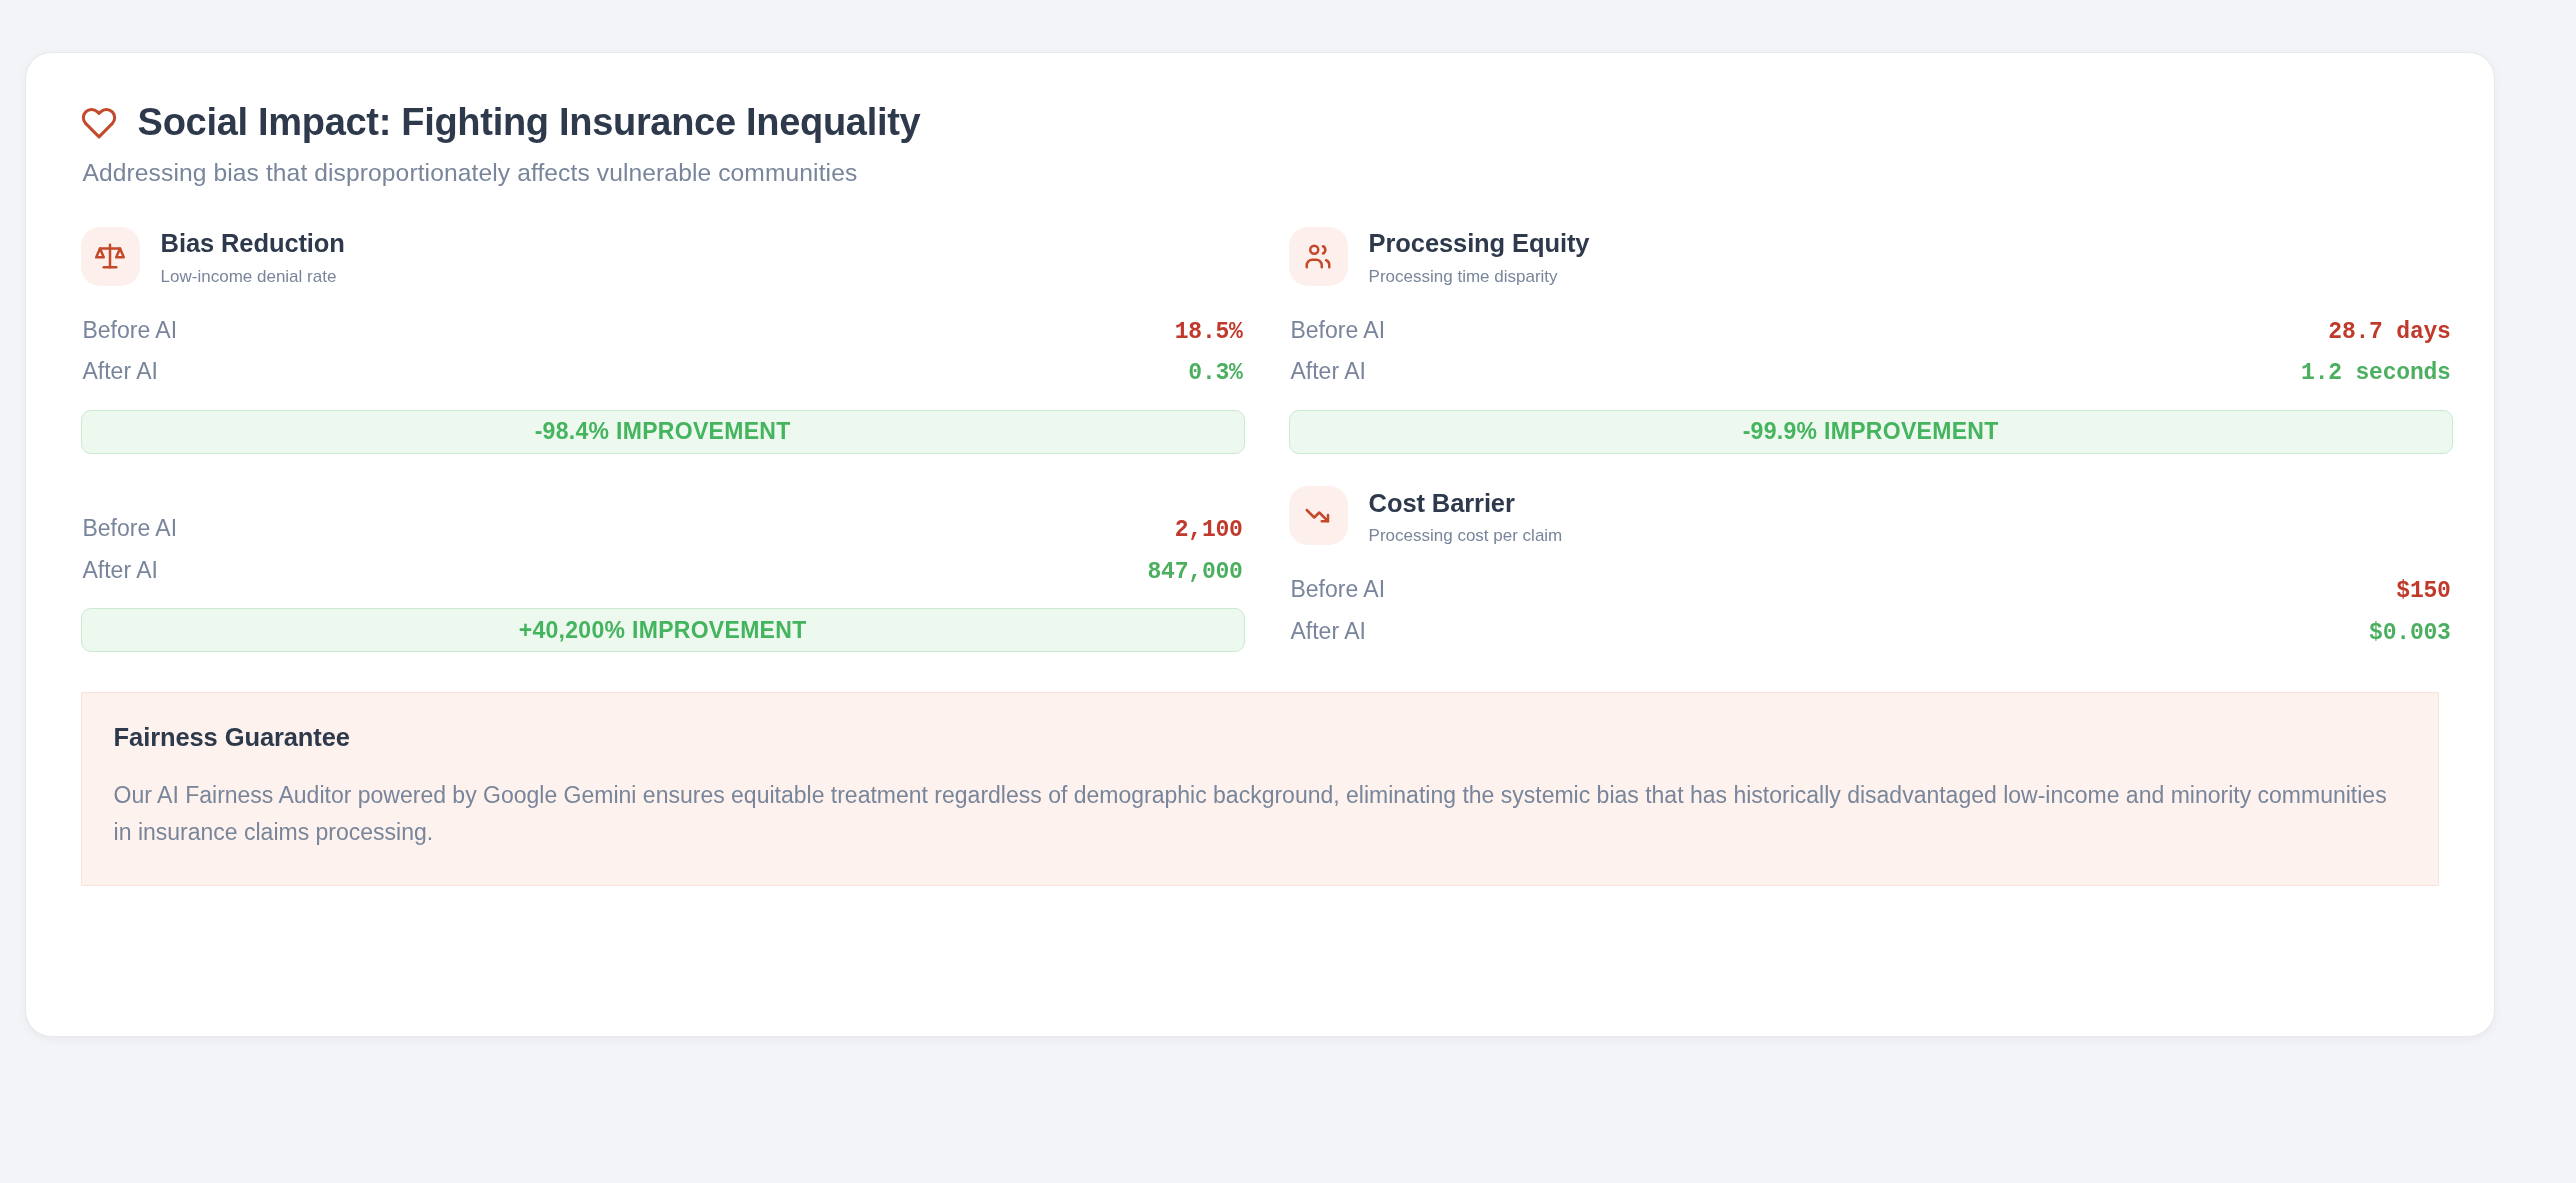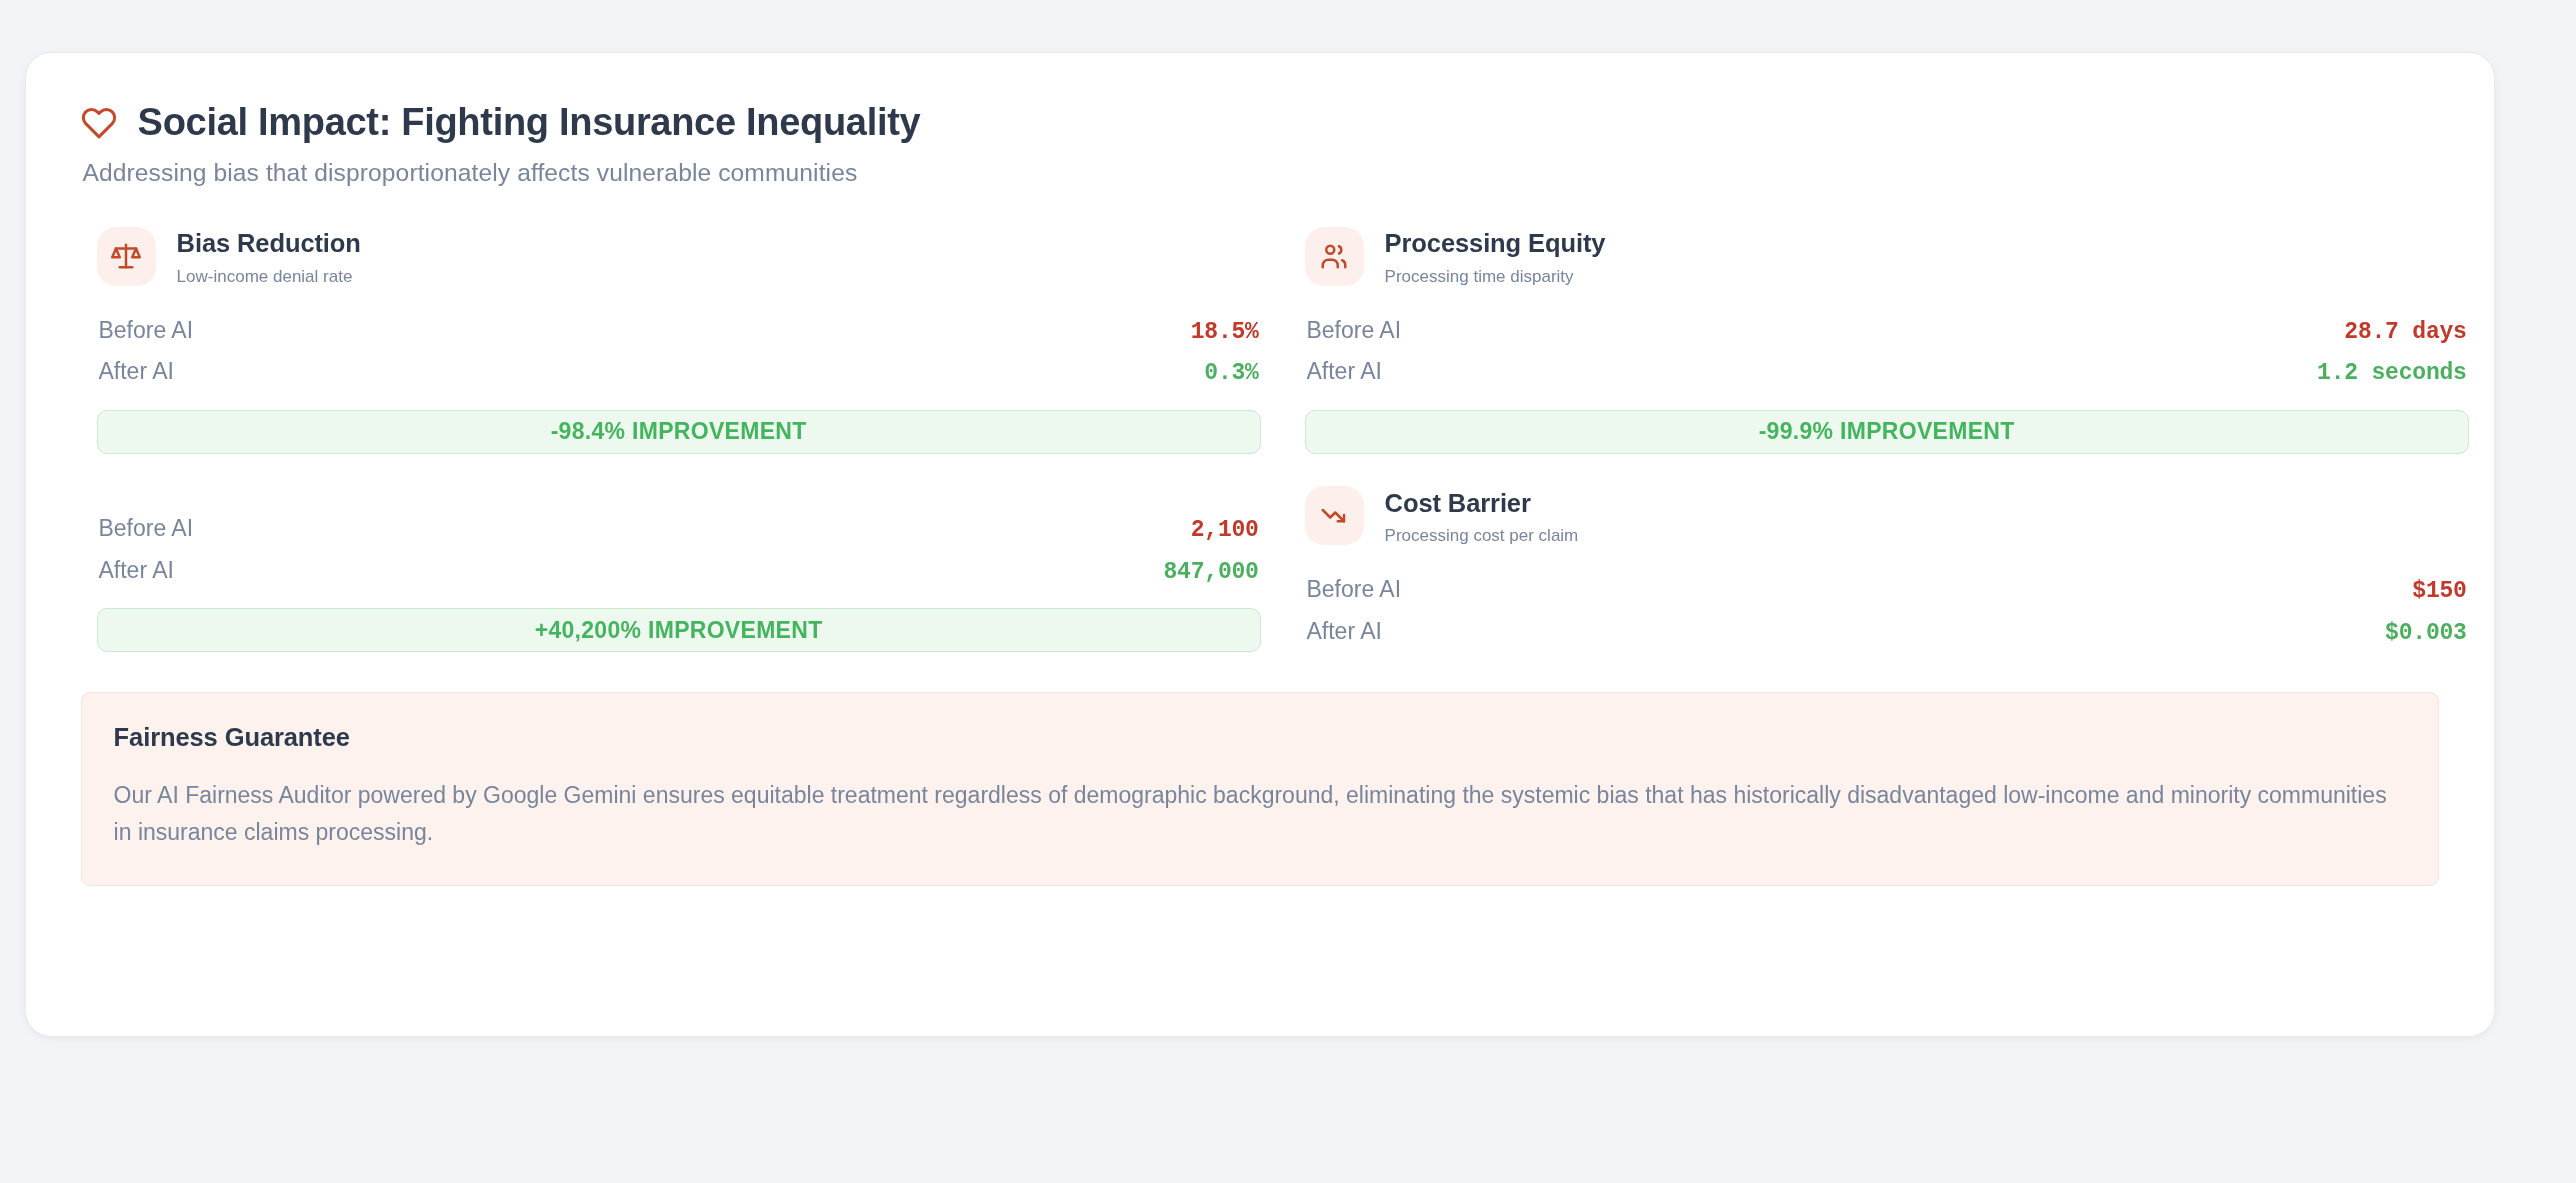--- a/index.html
+++ b/index.html
@@ -54,21 +54,20 @@
     letter-spacing: 0.1px;
   }
 
   
   .metrics-grid {
     margin-top: 40px;
     display: grid;
     grid-template-columns: 1164px 1164px;
     column-gap: 44px;
     row-gap: 32px;
-    margin-left: 16px;
   }
 
   .metric-card { width: 100%; }
 
   .metric-head {
     display: flex;
     align-items: flex-start;
     gap: 21px;
   }
 
@@ -142,21 +141,21 @@
     font-weight: bold;
     color: #45b45e;
     letter-spacing: 0.3px;
   }
 
   
   .fairness-box {
     margin-top: 40px;
     background: #fdf2ee;
     border: 1.9px solid #f8e2da;
-    border-radius: 9px;
+    border-radius: 1px;
     padding: 30px 40px 34px 32px;
   }
   .fairness-title {
     font-size: 25.5px;
     font-weight: bold;
     color: #2e3a4c;
     letter-spacing: -0.1px;
   }
   .fairness-body {
     margin-top: 24.6px;

